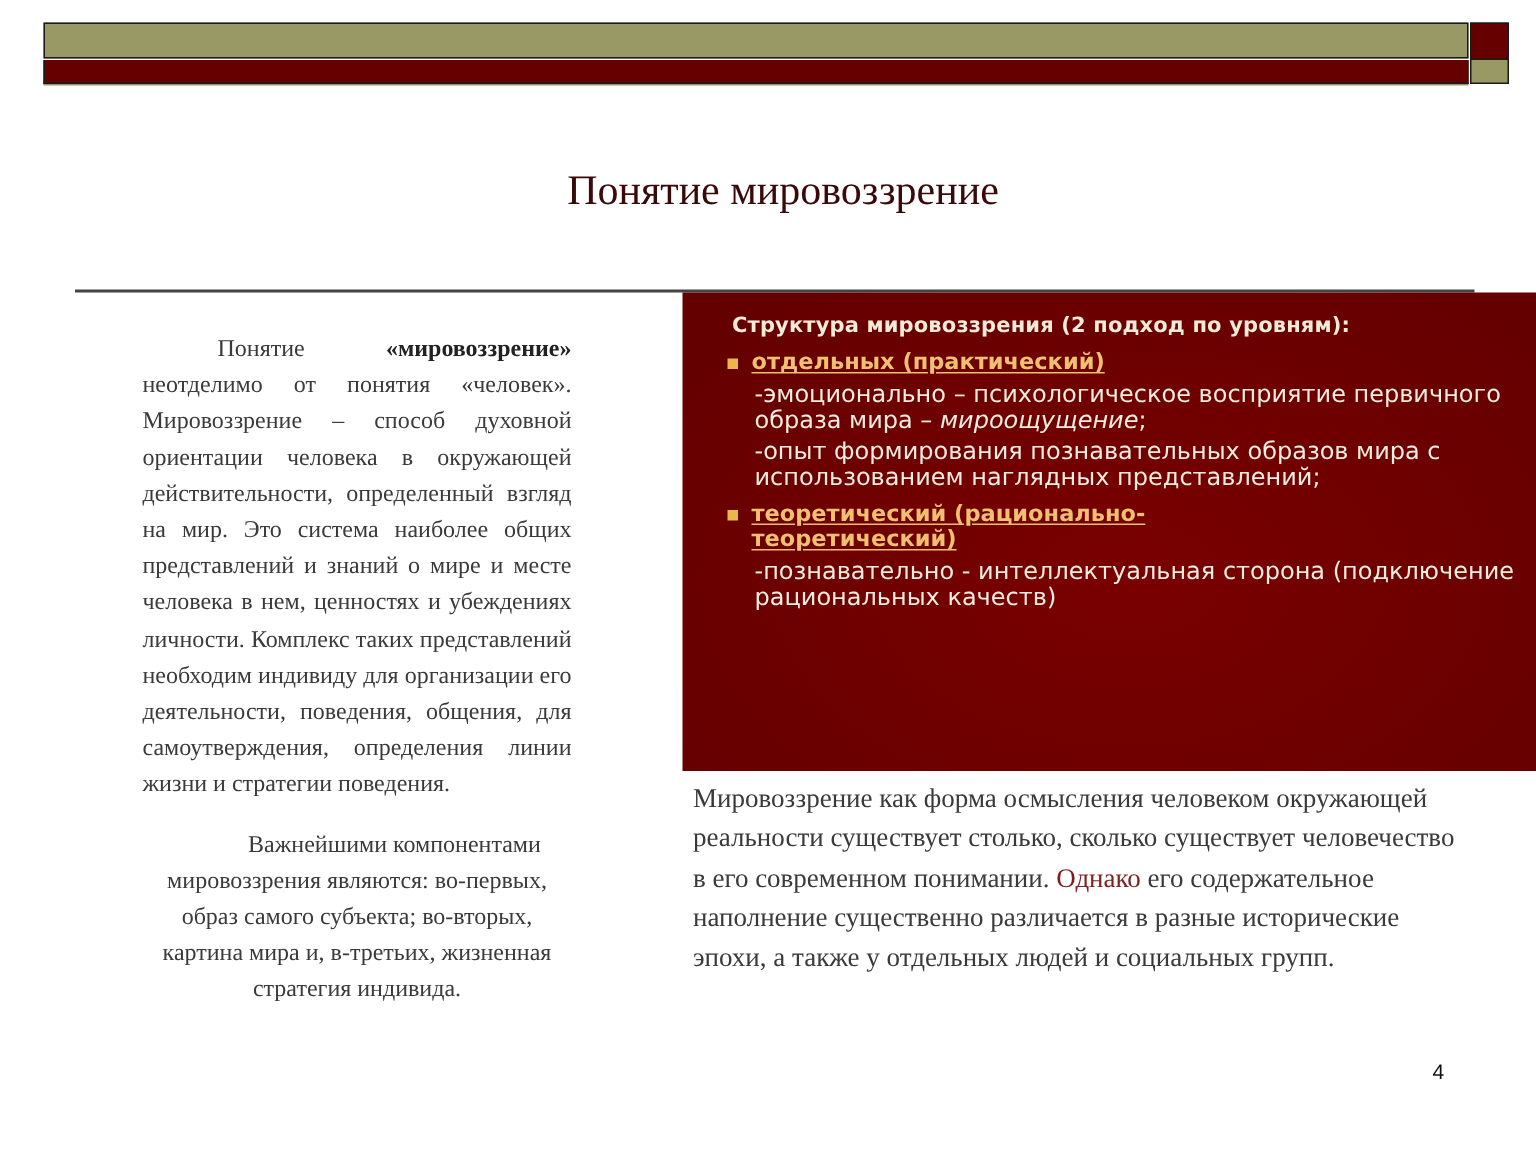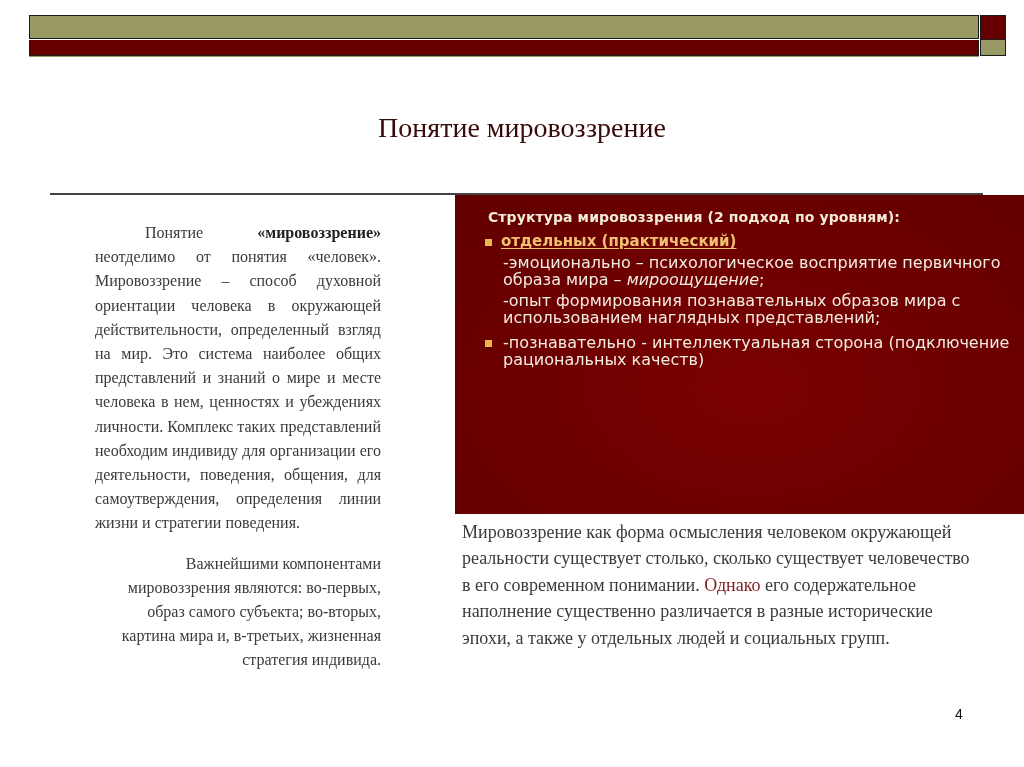--- a/index.html
+++ b/index.html
@@ -76,21 +76,21 @@
       line-height: 24.2px;
       color: #3a3a3a;
       text-align: justify;
     }
     .left-col p {
       margin: 16px;
       text-indent: 50px;
     }
     .left-col p.second {
       margin-top: 5px;
-      text-align: right;
+      text-align: center;
     }
     .left-col b {
       color: #222;
     }
     .image-box {
       position: absolute;
       left: 455px; top: 195px;
       width: 594px; height: 319px;
       background: radial-gradient(ellipse at 50% 60%, #7a0000 0%, #6e0000 50%, #620000 100%);
       box-sizing: border-box;
@@ -177,20 +177,21 @@
 
   <div class="box-item">
     <span class="bullet"></span>
     <div class="level-title">отдельных (практический)</div>
   </div>
   <div class="level-line"><span>-эмоционально – психологическое восприятие первичного образа мира – </span><i>мироощущение</i><span>;</span></div>
   <div class="level-line"><span>-опыт формирования познавательных образов мира с использованием наглядных представлений;</span></div>
 
   <div class="box-item">
     <span class="bullet"></span>
+    <div class="level-title" style="width:330px;">теоретический (рационально-теоретический)</div>
   </div>
   <div class="level-line"><span>-познавательно - интеллектуальная сторона (подключение рациональных качеств)</span></div>
 </div>
 
 <div class="right-text">
   <span>Мировоззрение как форма осмысления человеком окружающей реальности существует столько, сколько существует человечество в его современном понимании. </span><span class="strong">Однако</span><span> его содержательное наполнение существенно различается в разные исторические эпохи, а также у отдельных людей и социальных групп.</span>
 </div>
 
 <div class="page-num">4</div>
 

